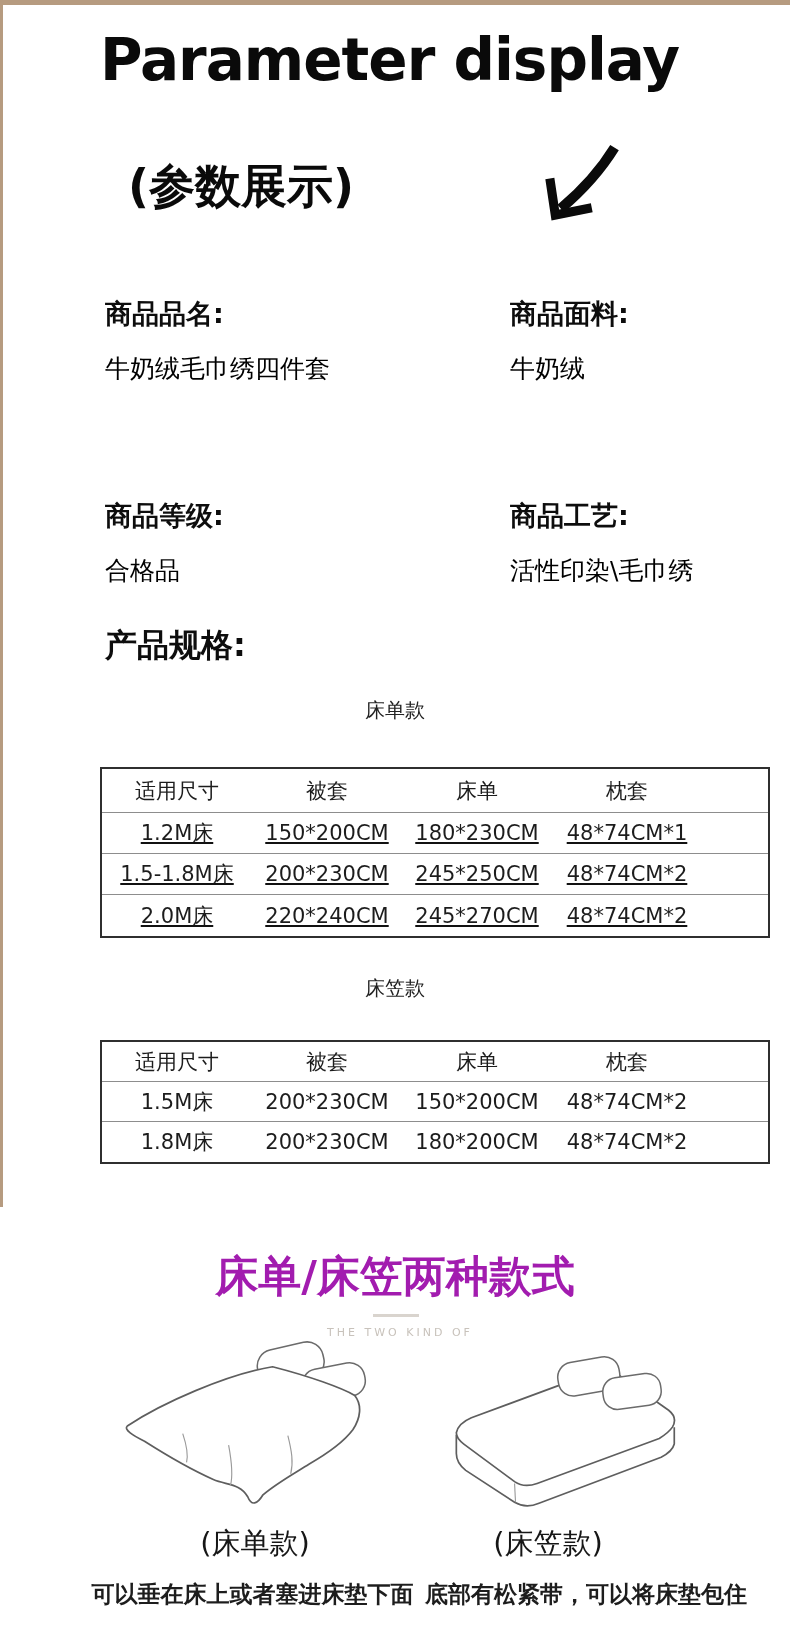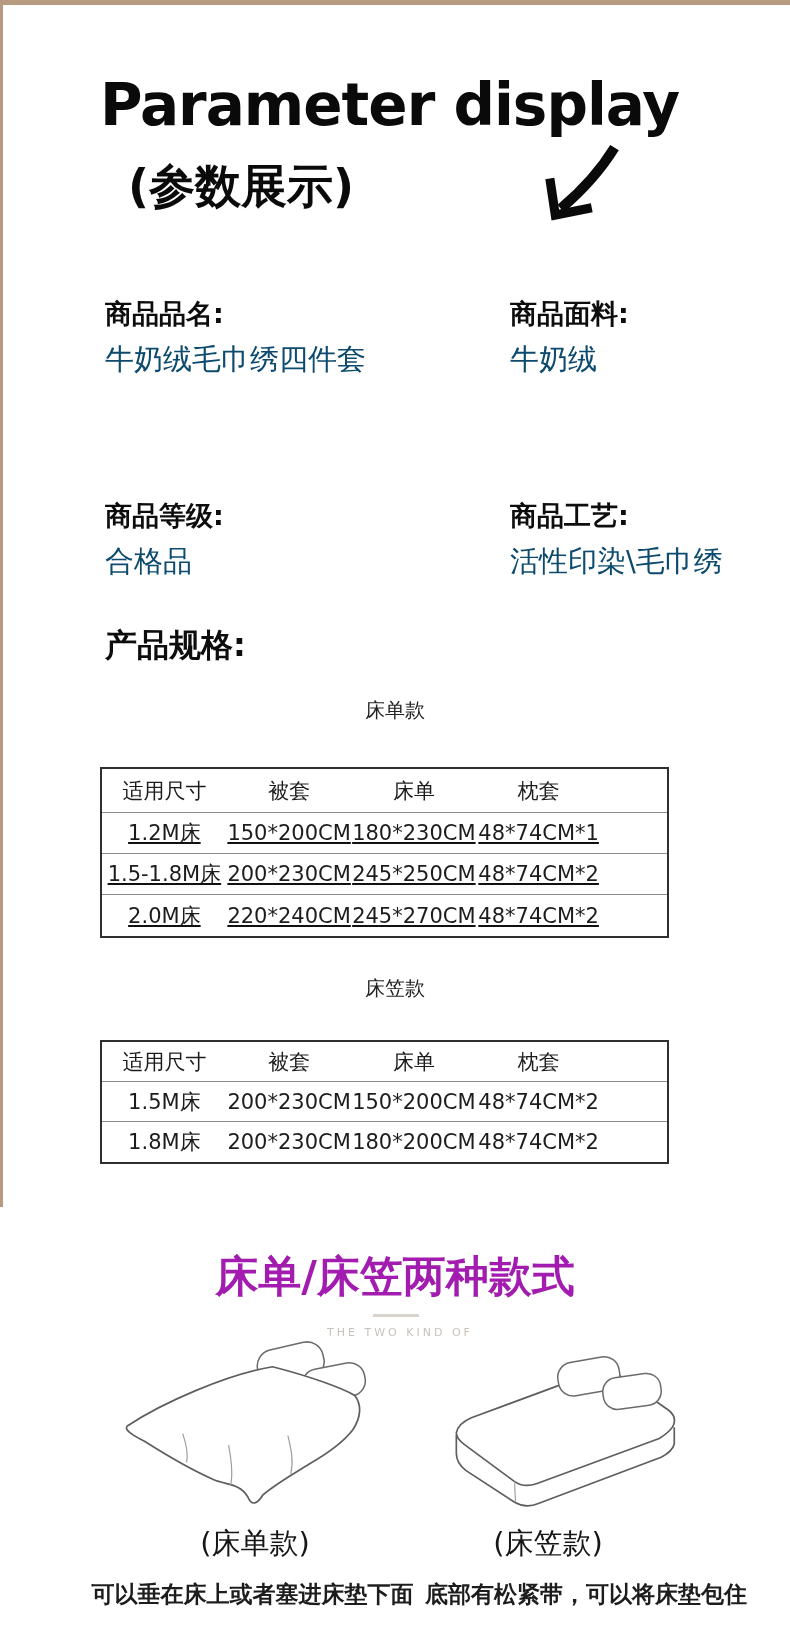--- a/index.html
+++ b/index.html
@@ -4,36 +4,36 @@
 <style>
   * { margin:0; padding:0; box-sizing:border-box; }
   html,body { background:#ffffff; }
   body { font-family:"DejaVu Sans","Liberation Sans",sans-serif; color:#111; }
   .page { position:relative; width:790px; height:1631px; background:#fff; overflow:hidden; }
 
   .frame-top  { position:absolute; left:0; top:0; width:790px; height:5px; background:#b69b80; }
   .frame-left { position:absolute; left:0; top:5px; width:3px; height:1202px; background:#b69b80; }
 
   .title { position:absolute; left:100px; top:26px; font-size:58px; font-weight:900;
-           letter-spacing:-1px; color:#0a0a0a;margin-top:45px; }
+           letter-spacing:-1px; color:#0a0a0a; }
   .subtitle { position:absolute; left:104px; top:156px; font-size:46px; font-weight:800; color:#0a0a0a;margin-left:24px; }
   .arrow { position:absolute; left:538px; top:140px; width:82px; height:88px; }
 
   .field { position:absolute; width:370px; }
   .field .lbl { font-size:27px; font-weight:700; color:#0d0d0d; }
-  .field .val { margin-top:8px; font-size:29px; font-weight:400; color:#0c4a6e; }
+  .field .val { margin-top:20px; font-size:25px; font-weight:400; color:#000000; }
   .f0 { left:105px; top:296px; } .f1 { left:510px; top:296px; }
   .f2 { left:105px; top:498px; } .f3 { left:510px; top:498px; }
 
   .specs-heading { position:absolute; left:105px; top:624px; font-size:32px; font-weight:700; color:#0d0d0d; }
 
   .tbl-caption { position:absolute; left:0; width:790px; text-align:center; font-size:20px; color:#222; }
   .cap0 { top:697px; } .cap1 { top:975px; }
 
-  .spec-table { position:absolute; left:100px; width:569px; border:2px solid #2f2f2f; background:#fff; }
+  .spec-table { position:absolute; left:100px; width:670px; border:2px solid #2f2f2f; background:#fff; }
   .t0 { top:767px; } .t1 { top:1040px; }
   .trow { display:flex; padding-right:66px; align-items:center; border-bottom:1px solid #8d8d8d; }
   .trow:last-child { border-bottom:none; }
   .t0 .thead { height:44px; } .t0 .tdata { height:41px;text-decoration:underline; }
   .t1 .thead { height:40px; } .t1 .tdata { height:40px; }
   .tcell { flex:1 1 0; text-align:center; font-size:21px; color:#1c1c1c; white-space:nowrap; }
 
   .sec2-heading { position:absolute; left:0; top:1248px; width:790px; text-align:center;
                   font-size:43px; font-weight:600; color:#a21caf; }
   .sec2-dash { position:absolute; left:373px; top:1314px; width:46px; height:3px; background:#d9d4ce; }

